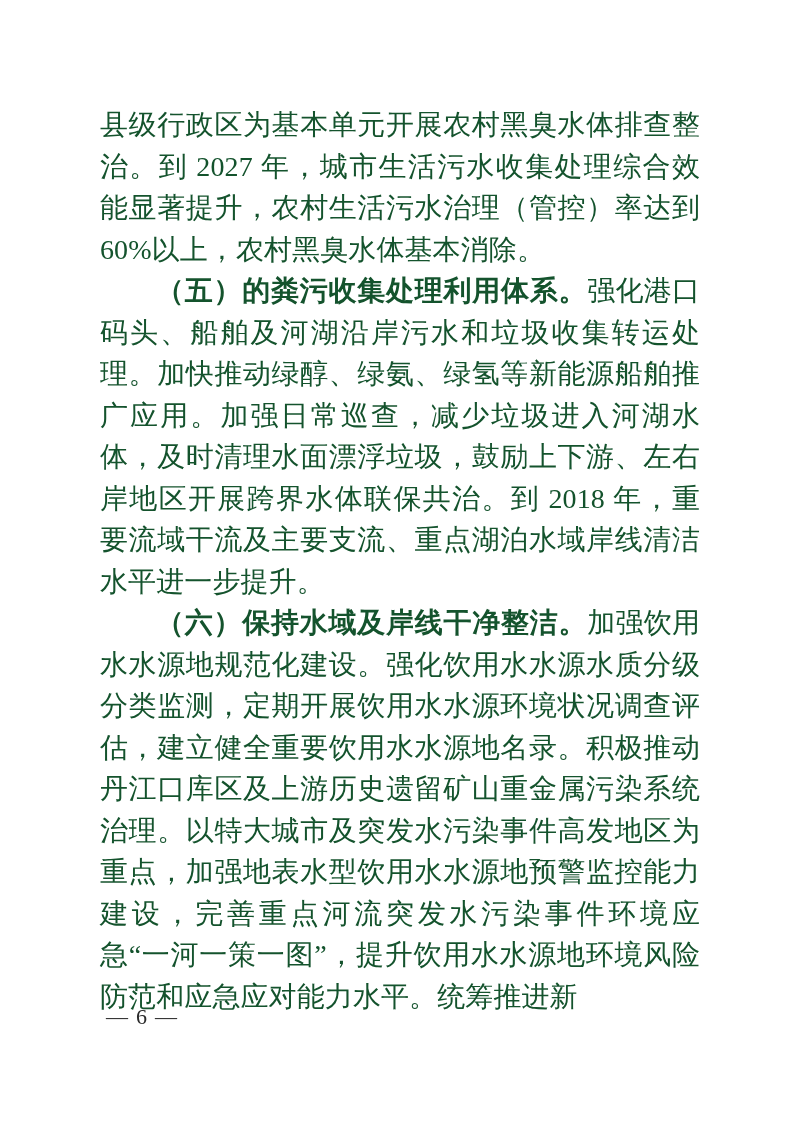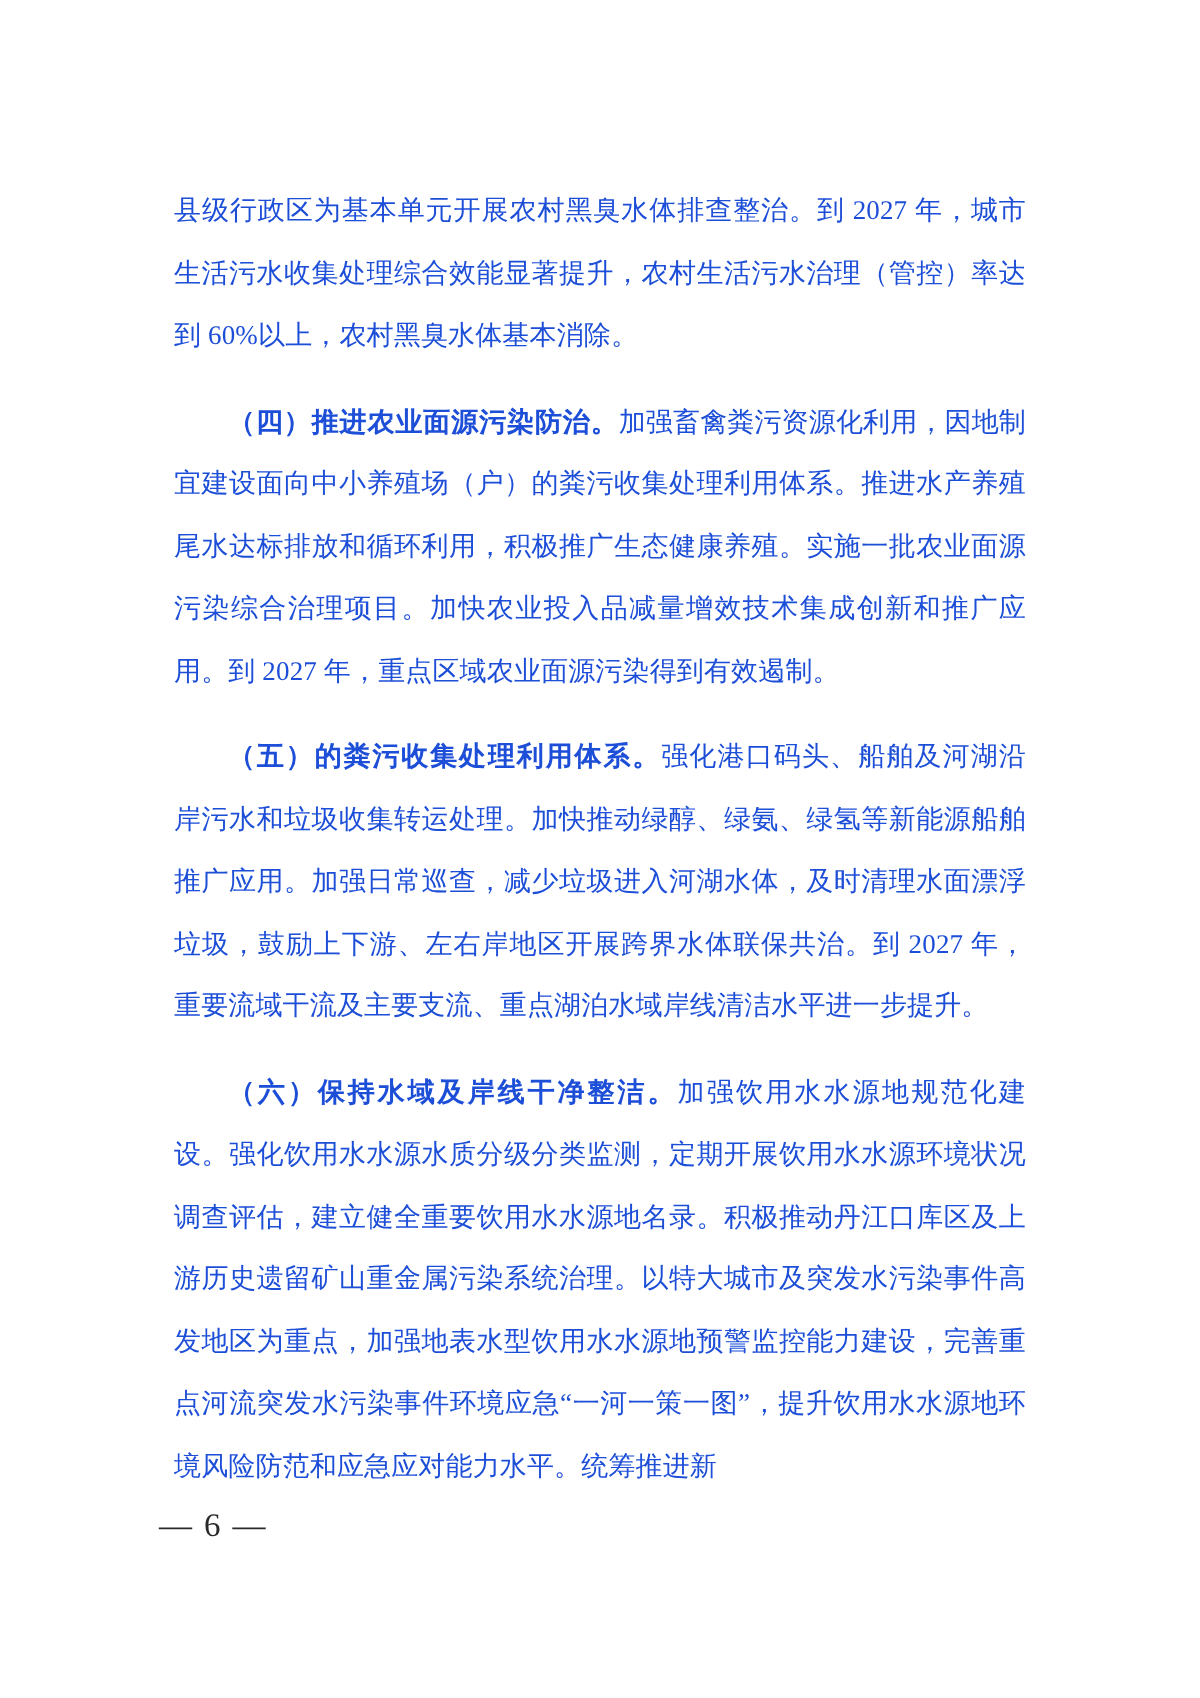--- a/index.html
+++ b/index.html
@@ -27,28 +27,28 @@
   }
 
   .content {
     position: absolute;
     left: 100px;
     top: 104px;
     width: 600px;
   }
 
   .para {
-    margin: 16px;
-    font-size: 18px;
+    margin: 0;
+    font-size: 28px;
     line-height: 41.5px;
     text-align: justify;
     text-justify: inter-character;
     text-align-last: left;
     letter-spacing: 0.1px;
-    color: #1d4ed8;
+    color: #14532d;
     font-family: "Liberation Serif", "DejaVu Serif", serif;
     font-weight: 400;
     word-break: break-all;
     hyphens: none;
   }
 
   .para.indent {
     text-indent: 2em;
   }
 
@@ -83,26 +83,23 @@
 <body>
 
 <div class="page">
 
   <div class="content">
 
     <p class="para">
       <span class="body-run">县级行政区为基本单元开展农村黑臭水体排查整治。到 2027 年，城市生活污水收集处理综合效能显著提升，农村生活污水治理（管控）率达到 60%以上，农村黑臭水体基本消除。</span>
     </p>
 
-    <p class="para indent">
-      <span class="heading-run">（四）推进农业面源污染防治。</span><span class="body-run">加强畜禽粪污资源化利用，因地制宜建设面向中小养殖场（户）的粪污收集处理利用体系。推进水产养殖尾水达标排放和循环利用，积极推广生态健康养殖。实施一批农业面源污染综合治理项目。加快农业投入品减量增效技术集成创新和推广应用。到 2027 年，重点区域农业面源污染得到有效遏制。</span>
-    </p>
 
     <p class="para indent">
-      <span class="heading-run">（五）的粪污收集处理利用体系。</span><span class="body-run">强化港口码头、船舶及河湖沿岸污水和垃圾收集转运处理。加快推动绿醇、绿氨、绿氢等新能源船舶推广应用。加强日常巡查，减少垃圾进入河湖水体，及时清理水面漂浮垃圾，鼓励上下游、左右岸地区开展跨界水体联保共治。到 2027 年，重要流域干流及主要支流、重点湖泊水域岸线清洁水平进一步提升。</span>
+      <span class="heading-run">（五）的粪污收集处理利用体系。</span><span class="body-run">强化港口码头、船舶及河湖沿岸污水和垃圾收集转运处理。加快推动绿醇、绿氨、绿氢等新能源船舶推广应用。加强日常巡查，减少垃圾进入河湖水体，及时清理水面漂浮垃圾，鼓励上下游、左右岸地区开展跨界水体联保共治。到 2018 年，重要流域干流及主要支流、重点湖泊水域岸线清洁水平进一步提升。</span>
     </p>
 
     <p class="para indent">
       <span class="heading-run">（六）保持水域及岸线干净整洁。</span><span class="body-run">加强饮用水水源地规范化建设。强化饮用水水源水质分级分类监测，定期开展饮用水水源环境状况调查评估，建立健全重要饮用水水源地名录。积极推动丹江口库区及上游历史遗留矿山重金属污染系统治理。以特大城市及突发水污染事件高发地区为重点，加强地表水型饮用水水源地预警监控能力建设，完善重点河流突发水污染事件环境应急“一河一策一图”，提升饮用水水源地环境风险防范和应急应对能力水平。统筹推进新</span>
     </p>
 
   </div>
 
   <div class="footer">
     <span class="pg-dash">—</span><span>6</span><span class="pg-dash">—</span>

